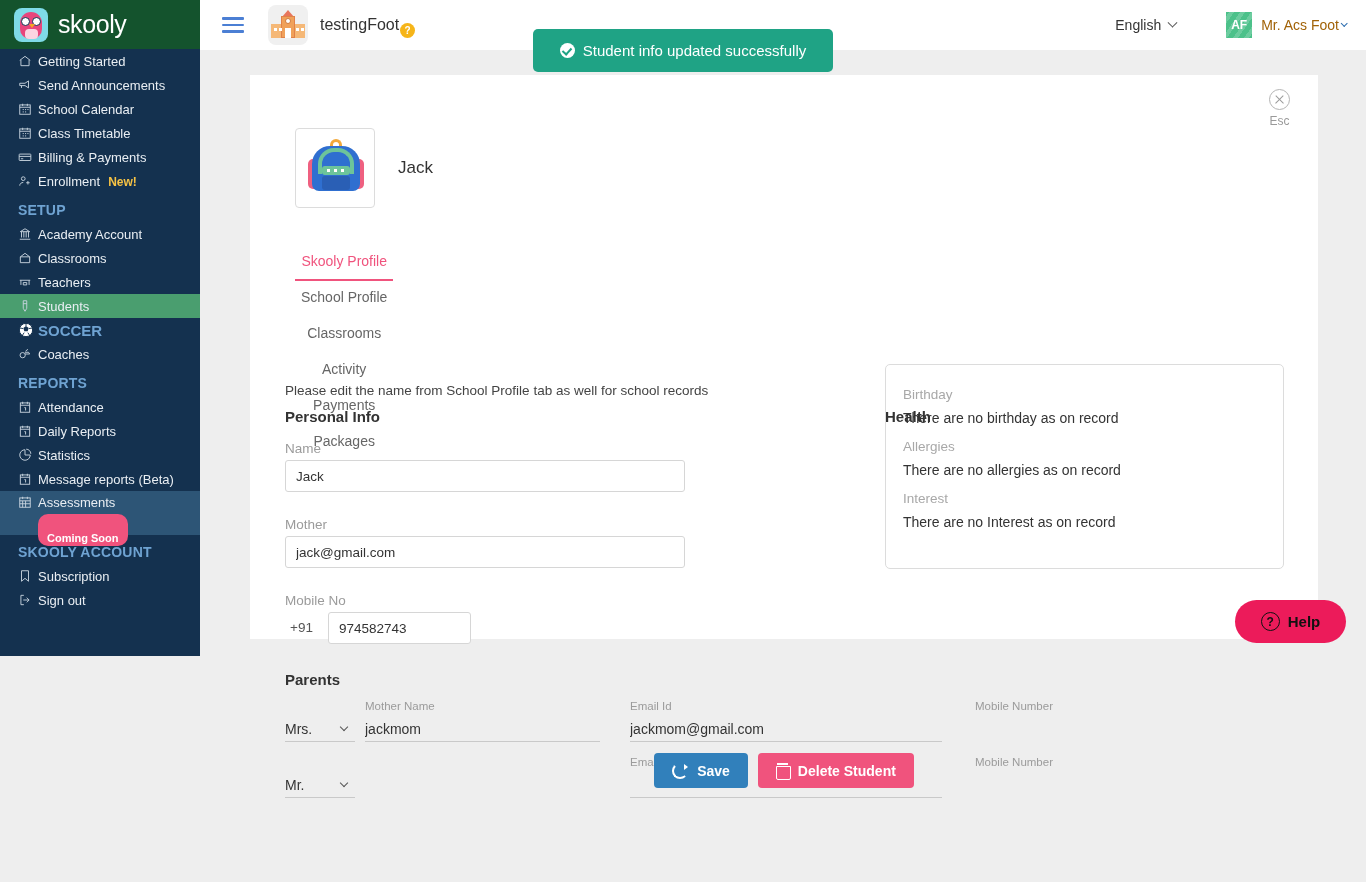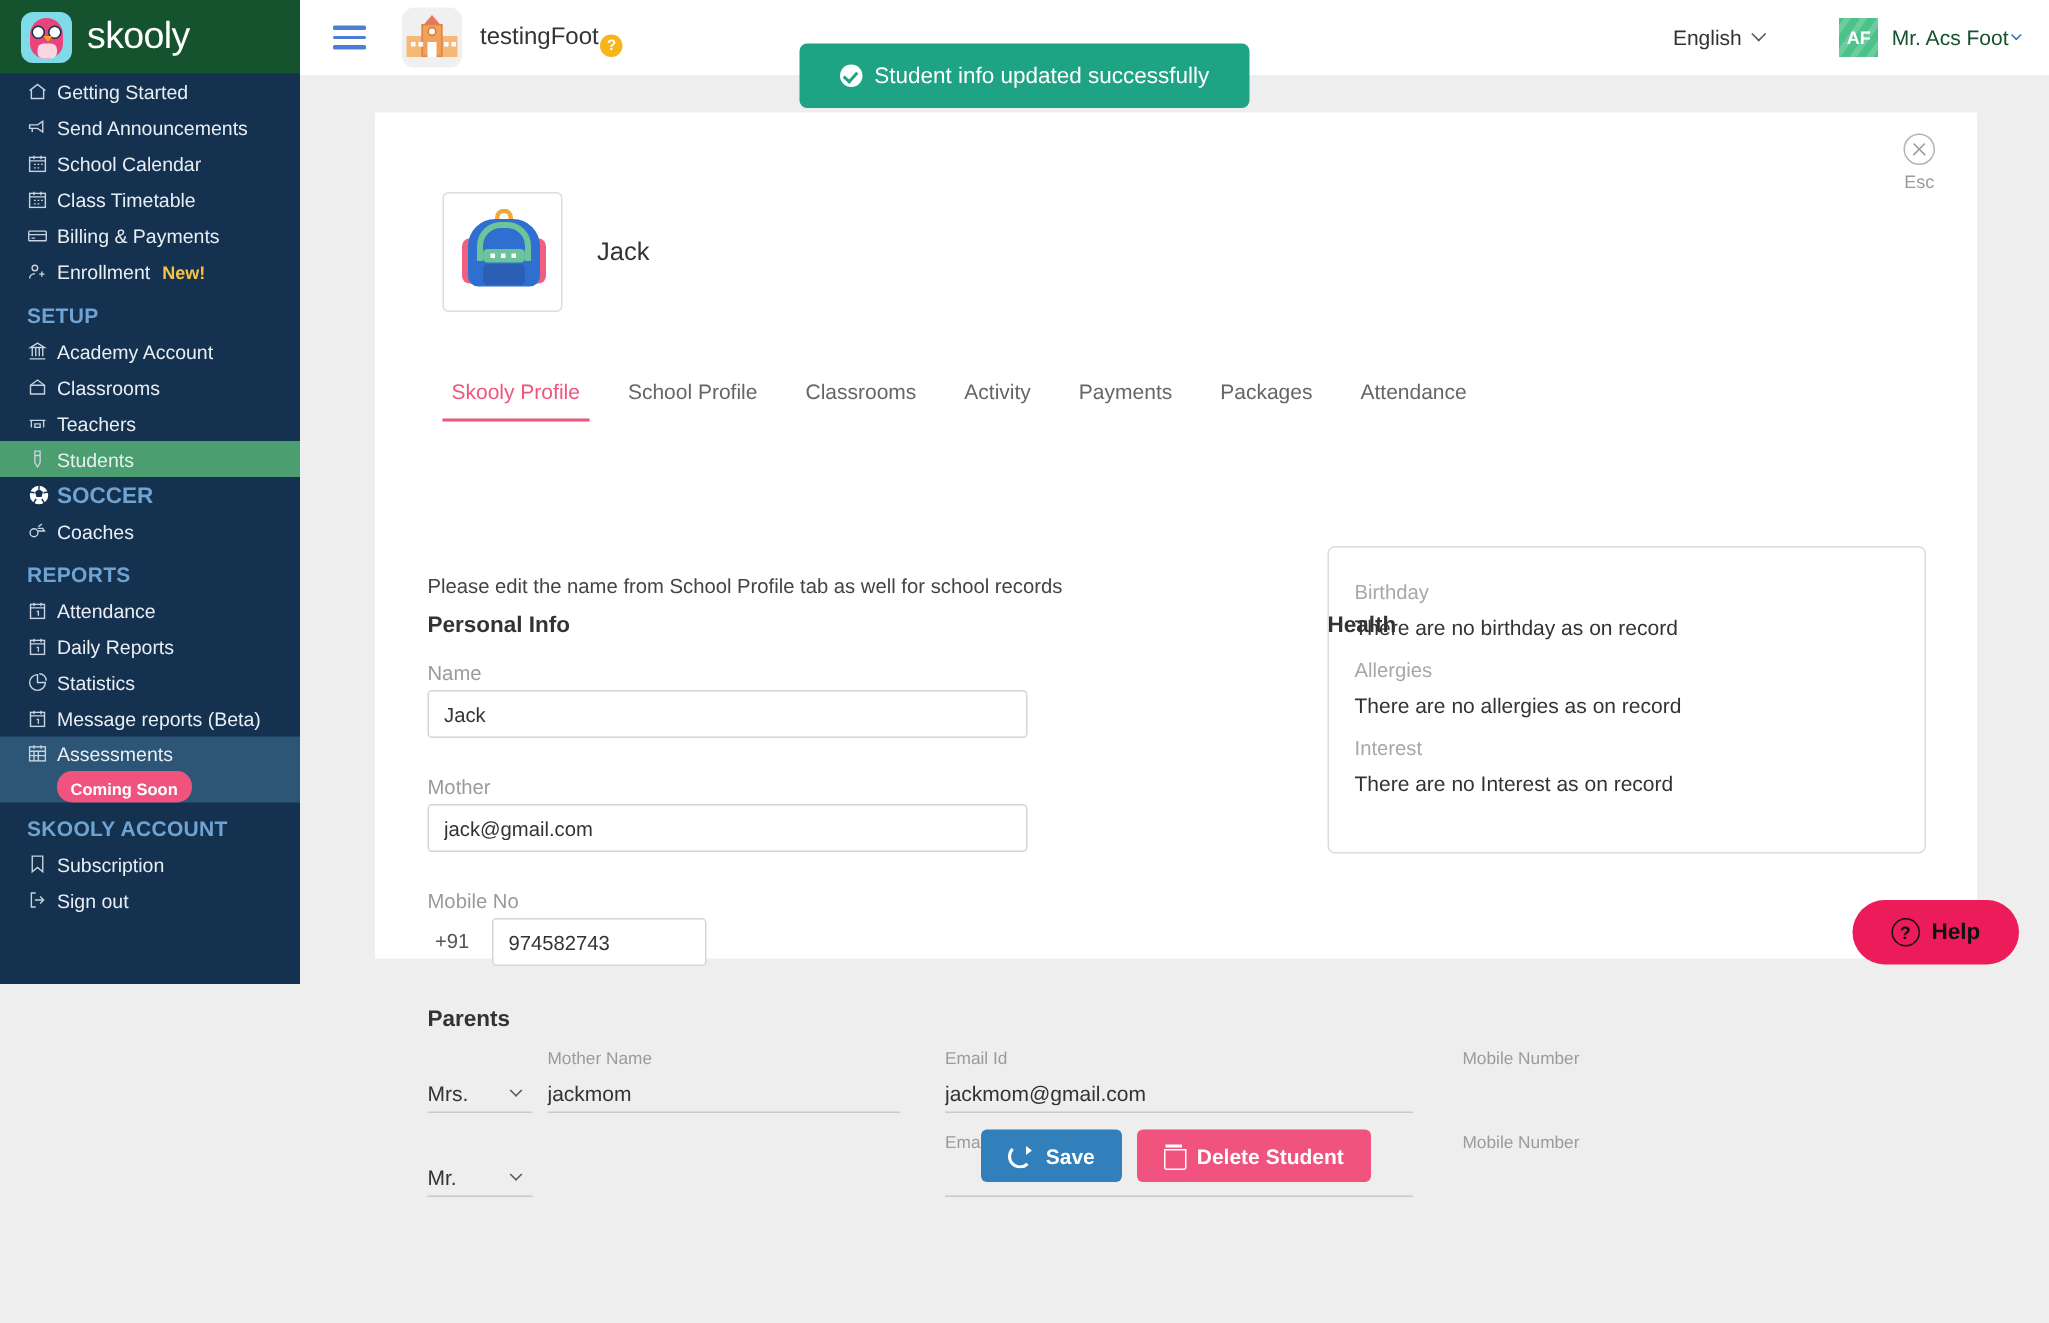--- a/index.html
+++ b/index.html
@@ -69,21 +69,21 @@
   .nav-section {
     font-size: 14px; font-weight: bold; color: #6fa3d2;
     padding: 9px 0 4px 18px; letter-spacing: 0.2px;
   }
   .badge-new {
     color: #f6c244; font-weight: bold; font-size: 12px; margin-left: 8px;
   }
   .badge-soon {
     display: inline-block; background: #f0537d; color: #fff;
     font-size: 11px; font-weight: bold; border-radius: 10px;
-    padding: 7px 9px 2px 9px;
+    padding: 18px 9px 2px 9px;
     text-align: center;
   }
   .soccer-label { font-size: 15px; font-weight: bold; color: #6fa3d2; }
 
   
   #topbar {
     position: absolute; left: 200px; top: 0; right: 0; height: 50px;
     background: #ffffff;
     display: flex; align-items: center;
   }
@@ -140,21 +140,21 @@
     font-size: 12px; font-weight: bold;
     display: flex; align-items: center; justify-content: center;
     position: relative; overflow: hidden;
   }
   #user-avatar::before {
     content:""; position: absolute; left:-10px; top:-10px; width: 60px; height: 60px;
     background: repeating-linear-gradient(-55deg, rgba(255,255,255,.18) 0 4px, rgba(255,255,255,0) 4px 9px);
   }
   #user-avatar span { position: relative; z-index: 2; }
   #user-name {
-    font-size: 14px; color: #14532d; margin-left: 9px;
+    font-size: 14px; color: #a16207; margin-left: 9px;
     display: flex; align-items: center; cursor: pointer;
   }
   .caret-small {
     display:inline-block; width:5px; height:5px; margin-left:2px;
     border-right:1.4px solid #2f6fb0; border-bottom:1.4px solid #2f6fb0;
     transform: rotate(45deg) translate(-1px,-2px);
   }
 
   
   #toast {
@@ -217,21 +217,21 @@
   .bp-zip { position:absolute; top:40px; width:3px; height:3px; background:#fff;}
   .bp-lower {
     position:absolute; left:26px; top:47px; width:28px; height:14px;
     background:#2a5fb5; border-radius: 3px;
   }
   #student-name { font-size: 17px; color: #333; margin-left: 23px; }
 
   
   #tabs {
     position: absolute; left: 35px; top: 170px;
-    display: flex; align-items: center;
+    display: flex; align-items: center; flex-direction: column;
   }
   .tab {
     font-size: 14px; color: #666; padding: 8px 16px 12px 16px;
     cursor: pointer; position: relative; white-space: nowrap;
   }
   .tab.active { color: #f0537d; }
   .tab.active::after {
     content:""; position:absolute; left:10px; right:10px; bottom:0; height:2.5px;
     background:#f0537d;
   }

